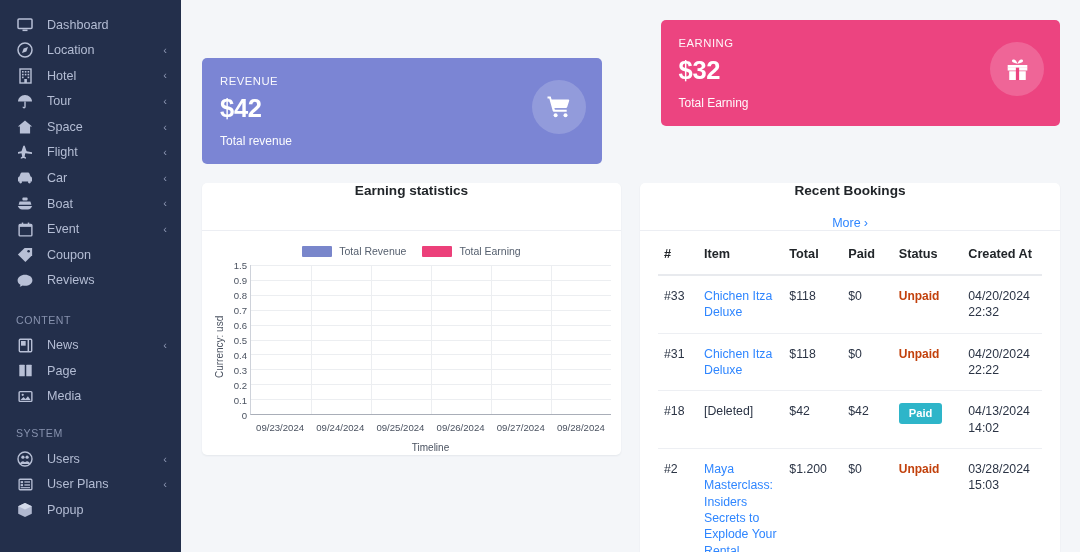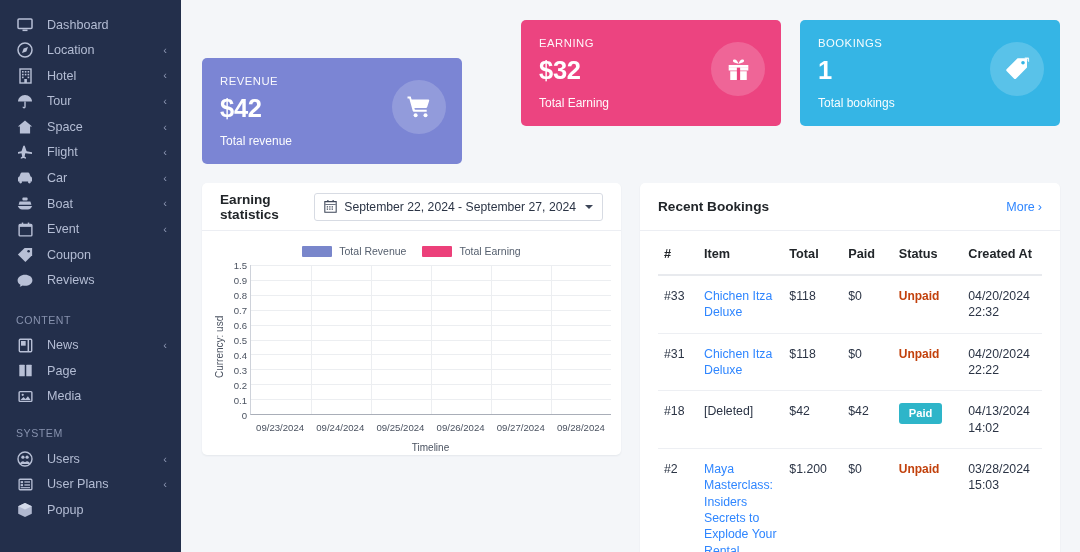--- a/index.html
+++ b/index.html
@@ -108,20 +108,21 @@
     overflow: hidden;
   }
   .panel-left { width: 419px; min-width: 419px; height: 272px; }
   .panel-right { flex: 1; height: 393px; display: flex; flex-direction: column; }
 
   .panel-head {
     height: 48px;
     display: flex; align-items: center; justify-content: space-between;
     padding: 0 18px;
     border-bottom: 1px solid #eceef3;
+    flex-direction: column;
   }
   .panel-title {
     font-size: 13.6px;
     font-weight: bold;
     color: #212529;
   }
   .daterange {
     display: flex; align-items: center; gap: 7px;
     border: 1px solid #d7dbe3;
     background: #fff;
@@ -463,51 +464,27 @@
           <div class="st-badge">
             <svg width="25" height="25" viewBox="0 0 26 26" fill="#fff">
               <path d="M2.8 10.6h20.4v3.4H2.8z"></path>
               <path d="M4.4 14.8h17.2v9.2H4.4z"></path>
               <rect x="11.3" y="10.6" width="3.4" height="13.4" fill="#ec4480"></rect>
               <path d="M9.1 2.6c1.7 0 3 1.7 3.9 4.3-2.6-.6-5-1.2-5.6-2.3-.4-.8 0-1.6.9-1.9a1.9 1.9 0 01.8-.1zM16.9 2.6c-1.7 0-3 1.7-3.9 4.3 2.6-.6 5-1.2 5.6-2.3.4-.8 0-1.6-.9-1.9a1.9 1.9 0 00-.8-.1z"></path>
               <path d="M2.8 8.4h20.4v2.6H2.8z"></path>
             </svg>
           </div>
         </div>
-        <div class="stat" style="background: rgb(53, 181, 229);">
-          <div class="st-label">BOOKINGS</div>
-          <div class="st-value">1</div>
-          <div class="st-sub">Total bookings</div>
-          <div class="st-badge">
-            <svg width="26" height="26" viewBox="0 0 26 26" fill="#fff">
-              <path d="M13.6 2.2H23v9.4L12.2 22.4a1.6 1.6 0 01-2.3 0L2.8 15.3a1.6 1.6 0 010-2.3z"></path>
-              <circle cx="19" cy="6.8" r="1.8" fill="#35b5e5"></circle>
-              <path d="M20.5 1.6h3.6a1 1 0 011 1v3.6l-1.5-1.2V3.1h-1.9z" opacity="0.85"></path>
-            </svg>
-          </div>
-        </div>
       </div>
 
     <div class="panels">
 
       <section class="panel panel-left">
         <div class="panel-head">
           <div class="panel-title">Earning statistics</div>
-          <div class="daterange">
-            <span class="cal">
-              <svg width="13" height="13" viewBox="0 0 16 16" fill="#3d4658">
-                <path d="M4 0h1.5v1.5H4zM10.5 0H12v1.5h-1.5z"></path>
-                <path d="M1 2h14v13H1z" fill="none" stroke="#3d4658" stroke-width="1.3"></path>
-                <path d="M1.6 5.2h12.8v1H1.6z"></path>
-                <path d="M3.4 7.6h1.6v1.5H3.4zM6.4 7.6H8v1.5H6.4zM9.4 7.6H11v1.5H9.4zM3.4 10.4h1.6v1.5H3.4zM6.4 10.4H8v1.5H6.4zM9.4 10.4H11v1.5H9.4z"></path>
-              </svg>
-            </span>
-            <span>September 22, 2024 - September 27, 2024</span>
-            <span class="caret"></span>
-          </div>
         </div>
 
         <div class="chart-body">
           <div class="legend" id="chart-legend">
               <div class="lg">
                 <span class="sw" style="background: rgb(121, 134, 203);"></span>
                 <span class="lgt">Total Revenue</span>
               </div>
               <div class="lg">
                 <span class="sw" style="background: rgb(236, 64, 122);"></span>

